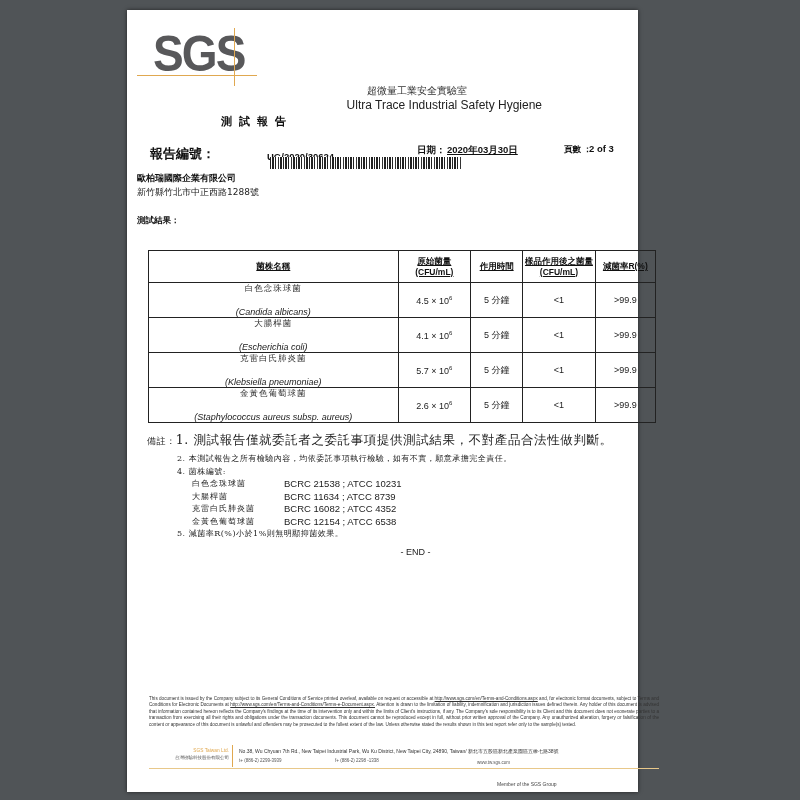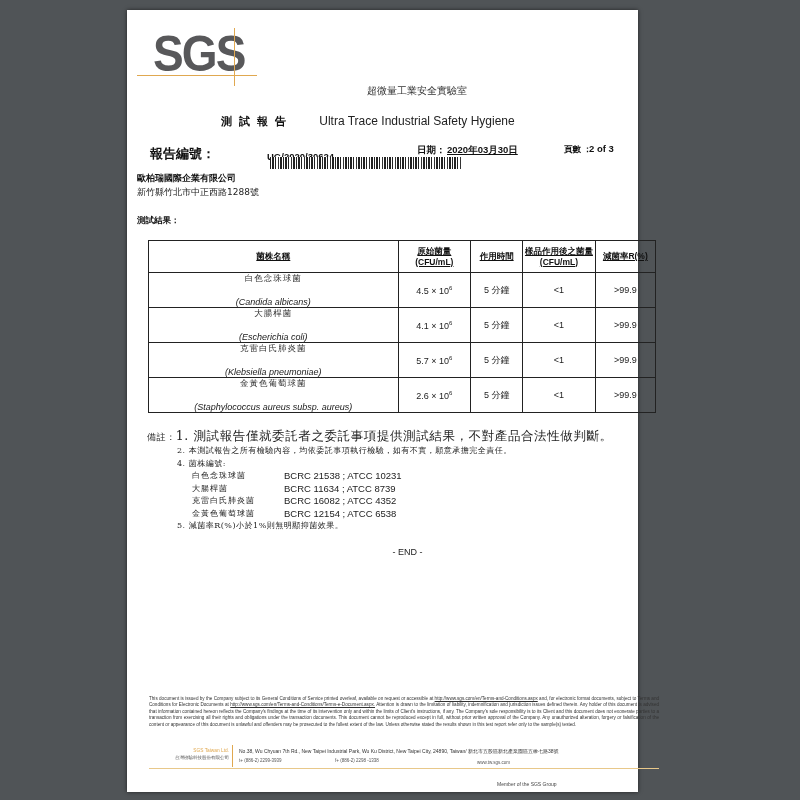--- a/index.html
+++ b/index.html
@@ -11,55 +11,55 @@
     position: absolute; left: 127px; top: 10px; width: 511px; height: 782px;
     background: #ffffff; box-shadow: 0 0 4px rgba(0,0,0,0.6);
   }
   .abs { position: absolute; }
   
   .logo { left: 26px; top: 19px; font-family: "Liberation Sans", sans-serif; font-weight: bold;
     font-size: 50px; letter-spacing: -2px; color: #58585a; line-height: 50px; transform: scaleX(0.92); transform-origin: left; }
   .logo-hline { left: 10px; top: 65px; width: 120px; height: 1px; background: #e0a850; }
   .logo-vline { left: 107px; top: 18px; width: 1px; height: 58px; background: #e0a850; }
   .lab-cn { left: 190px; top: 74px; width: 200px; text-align: center; font-family: "DejaVu Serif", serif; font-size: 10px; color: #333; }
-  .lab-en { left: 165px; top: 104px; width: 250px; text-align: center; font-size: 12px; color: #222; }
+  .lab-en { left: 165px; top: 88px; width: 250px; text-align: right; font-size: 12px; color: #222; }
   .report-title { left: 50px; top: 104px; font-family: "DejaVu Serif", serif; font-weight: bold; font-size: 11px; letter-spacing: 7px; color: #111; margin-left: 44px; }
 
   .meta { font-size: 9.5px; font-weight: bold; color: #111; }
   .meta-label { left: 23px; top: 135px; font-family: "DejaVu Sans", sans-serif; font-size: 13px; }
   .meta-no { left: 140px; top: 141px; }
   .meta-date-label { left: 290px; top: 134px; }
   .meta-date { left: 320px; top: 134px; text-decoration: underline; }
   .meta-page-label { left: 437px; top: 134px; font-size: 8.5px;}
   .meta-page { left: 462px; top: 133px; }
   .barcode { left: 143px; top: 147px; width: 192px; height: 12px;
     background: repeating-linear-gradient(90deg, #222 0 1px, #fff 1px 2px, #222 2px 4px, #fff 4px 5px, #222 5px 6px, #fff 6px 8px, #333 8px 9px, #fff 9px 10px, #222 10px 12px, #fff 12px 13px); }
   .company { left: 10px; top: 162px; font-size: 9px; font-weight: bold; color: #111; font-family: "DejaVu Sans", sans-serif; }
   .address { left: 10px; top: 176px; font-size: 9px; color: #222; font-family: "DejaVu Sans", sans-serif; }
   .results-label { left: 10px; top: 205px; font-size: 8.5px; font-weight: bold; color: #111; font-family: "DejaVu Sans", sans-serif; }
 
   
-  table.results { position: absolute; left: 21px; top: 230px; width: 508px; border-collapse: collapse; }
+  table.results { position: absolute; left: 21px; top: 240px; width: 508px; border-collapse: collapse; }
   table.results th, table.results td { border: 1.2px solid #222; text-align: center; padding: 0; font-size: 9px; color: #222; }
   table.results th { height: 31px; font-weight: bold; text-decoration: underline; font-size: 8.5px; line-height: 11px; color: #111; }
   table.results td { height: 34px; }
   .col0 { width: 252px; } .col1 { width: 72px; } .col2 { width: 52px; } .col3 { width: 72px; } .col4 { width: 60px; }
   .strain-cn { display: block; font-family: "DejaVu Serif", serif; font-size: 8.5px; color: #333; letter-spacing: 1px; }
   .strain-en { display: block; font-style: italic; font-size: 9px; color: #222; margin-top: 12px; }
   sup { font-size: 6px; }
 
   
   .notes { left: 20px; top: 418px; width: 520px; font-family: "DejaVu Serif", serif; color: #222; }
-  .note-first { font-size: 12.5px; letter-spacing: 0.6px; line-height: 16px; }
+  .note-first { font-size: 12.5px; letter-spacing: 0.6px; line-height: 24px; }
   .note-prefix { font-size: 9px; font-family: "DejaVu Sans", sans-serif; }
   .note { font-size: 8px; line-height: 12.5px; padding-left: 30px; letter-spacing: 0.5px; }
   .strain-code-row { display: flex; font-size: 8px; line-height: 12.5px; padding-left: 45px; }
   .strain-code-row .n { width: 92px; letter-spacing: 1px; }
   .strain-code-row .c { font-family: "Liberation Sans", sans-serif; font-size: 9.5px; }
-  .end { left: 0; top: 537px; width: 553px; text-align: center; font-size: 9px; color: #222; padding-left: 4px; }
+  .end { left: 0; top: 537px; width: 553px; text-align: center; font-size: 9px; color: #222; padding-left: 12px; }
 
   
   .disclaimer { left: 22px; top: 686px; width: 510px; font-size: 4.6px; line-height: 6.4px; color: #333; text-align: justify; }
   .disclaimer u { color: #333; }
   .foot-line-v { left: 105px; top: 735px; width: 1px; height: 22px; background: #e0a850; }
   .foot-line-h { left: 22px; top: 758px; width: 510px; height: 1px; background: #e8c88a; }
   .foot-brand { left: 22px; top: 738px; width: 80px; text-align: right; font-size: 4.8px; color: #e0a850; }
   .foot-brand-cn { left: 22px; top: 745px; width: 80px; text-align: right; font-size: 4.5px; color: #555; }
   .foot-addr { left: 112px; top: 738px; font-size: 5px; color: #333; }
   .foot-tel { left: 112px; top: 748px; font-size: 4.5px; color: #555; }

